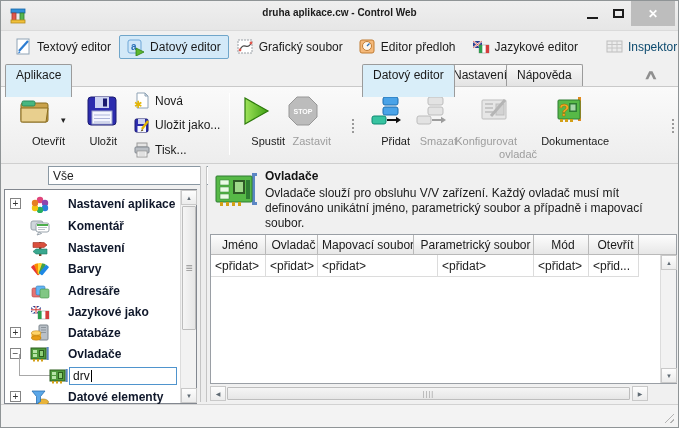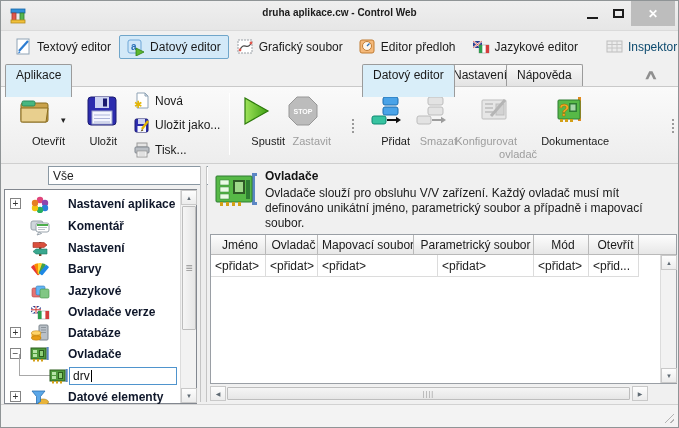--- a/index.html
+++ b/index.html
@@ -358,34 +358,34 @@
           </svg>
         <span class="tlabel">Barvy</span>
       </div>
 
       <div class="trow" style="top:91px">
         <svg class="ticon" style="top:2px" width="20" height="17" viewBox="0 0 20 17">
             <rect x="2" y="5" width="9" height="9" rx="1.5" fill="#e57373" stroke="#b23c3c" stroke-width="0.6"></rect>
             <rect x="6" y="3" width="9" height="9" rx="1.5" fill="#64b5f6" stroke="#2e78b5" stroke-width="0.6"></rect>
             <rect x="10" y="6" width="9" height="9" rx="1.5" fill="#81c784" stroke="#3e8e41" stroke-width="0.6"></rect>
           </svg>
-        <span class="tlabel">Jazykové</span>
+        <span class="tlabel">Adresáře</span>
       </div>
 
       <div class="trow" style="top:112px">
         <svg class="ticon" style="top:2px" width="20" height="17" viewBox="0 0 20 17">
             <rect x="1" y="2" width="10" height="7.5" fill="#2a3f8f"></rect>
             <path d="M1,2 L11,9.5 M11,2 L1,9.5" stroke="#fff" stroke-width="1.6"></path>
             <path d="M6,2 v7.5 M1,5.75 h10" stroke="#fff" stroke-width="2"></path>
             <path d="M6,2 v7.5 M1,5.75 h10" stroke="#cf3a3a" stroke-width="1"></path>
             <rect x="8" y="7" width="11" height="8" fill="#fff" stroke="#888" stroke-width="0.5"></rect>
             <rect x="8" y="7" width="3.6" height="8" fill="#2e9e4f"></rect>
             <rect x="15.4" y="7" width="3.6" height="8" fill="#d43c3c"></rect>
           </svg>
-        <span class="tlabel">Ovladače verze</span>
+        <span class="tlabel">Jazykové jako</span>
       </div>
 
       <div class="trow" style="top:133px">
         <span class="exp" style="top:4px">+</span>
         <svg class="ticon" style="top:1px" width="20" height="18" viewBox="0 0 20 18">
             <rect x="9" y="1" width="9" height="15" rx="1" fill="#b9c0c7" stroke="#7d868e"></rect>
             <path d="M11,3.5 h5 M11,6 h5 M11,8.5 h5" stroke="#8b949c"></path>
             <rect x="1.5" y="9" width="9.5" height="5" fill="#f0ad2e"></rect>
             <ellipse cx="6.25" cy="14" rx="4.75" ry="2.2" fill="#e89c16" stroke="#b37200" stroke-width="0.5"></ellipse>
             <ellipse cx="6.25" cy="9" rx="4.75" ry="2.2" fill="#ffd469" stroke="#b37200" stroke-width="0.5"></ellipse>

